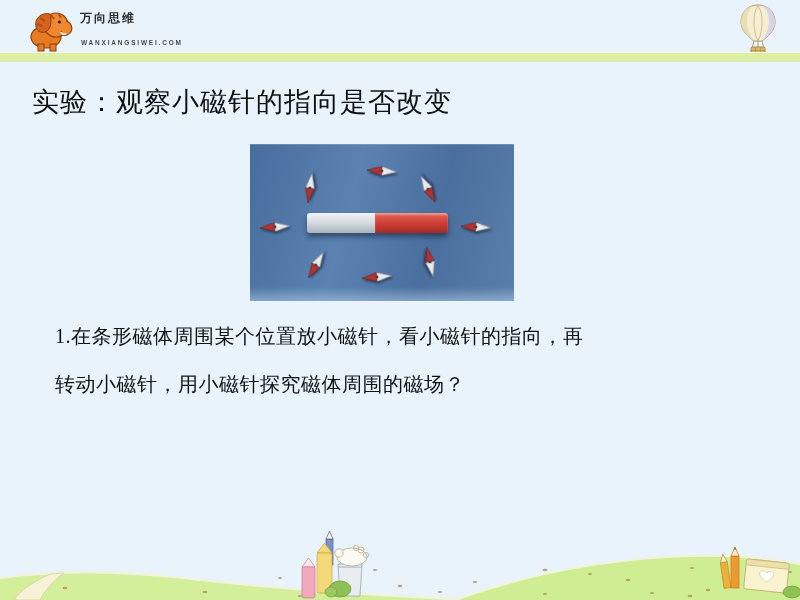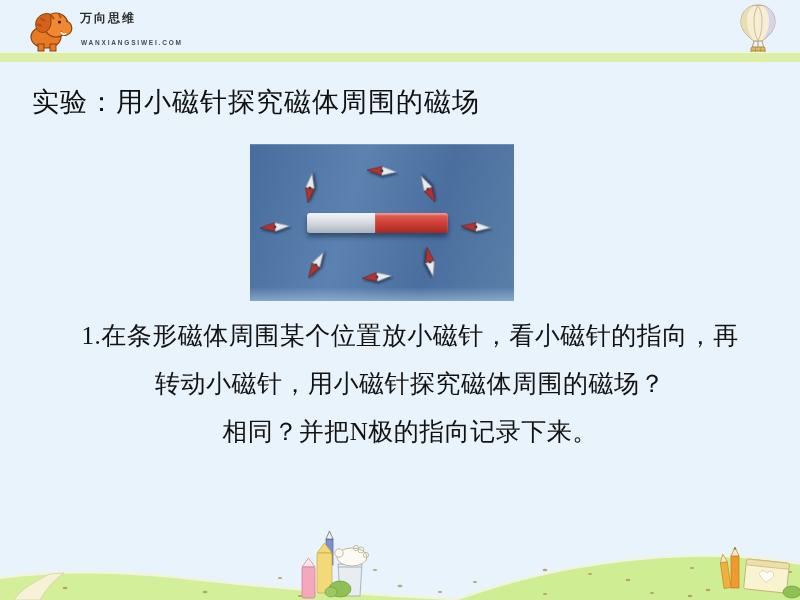--- a/index.html
+++ b/index.html
@@ -56,21 +56,21 @@
     box-shadow:inset 0 2px 2px rgba(255,255,255,.35);
   }
   .compass{
     position:absolute;width:30px;height:12px;margin-left:-15px;margin-top:-6px;
     filter:drop-shadow(1px 2px 1px rgba(8,18,40,.5));
   }
   .compass svg{display:block;}
   
   .body-text{
     position:absolute;left:55px;top:312px;width:710px;color:#121212;
-    font-size:25px;letter-spacing:.5px;text-align:center;
+    font-size:20px;letter-spacing:.5px;
   }
   .body-line{line-height:48px;margin:0;white-space:nowrap;}
   
   .landscape{position:absolute;left:0;bottom:0;}
 </style>
 </head>
 <body>
 
 <div class="slide">
 
@@ -95,21 +95,21 @@
     <path d="M19,2.5 C11,4 6,11 6,19 C6,27 13,33 19,38 C15,32 12,26 12,18 C12,10 15,5 19,2.5 Z" fill="#e9ddb4"></path>
     <path d="M27,2.5 C35,4 40,11 40,19 C40,27 33,33 27,38 C31,32 34,26 34,18 C34,10 31,5 27,2.5 Z" fill="#d9d3e9"></path>
     <path d="M23,2 C20,8 19,12 19,18 C19,26 20,32 23,38 M23,2 C26,8 27,12 27,18 C27,26 26,32 23,38" fill="none" stroke="#c4b088" stroke-width=".8"></path>
     <path d="M19,38 L17,45 M27,38 L29,45 M23,38 L23,45" stroke="#a08858" stroke-width=".8"></path>
     <rect x="16" y="44" width="14" height="7.5" rx="1.5" fill="#d9b968" stroke="#a8853c" stroke-width=".9"></rect>
     <path d="M16,47.5 h14 M20.5,44 v7.5 M25.5,44 v7.5" stroke="#b0903f" stroke-width=".7"></path>
   </svg>
 
   <div class="header-stripe"></div>
 
-  <h1 class="slide-title">实验：用小磁针探究磁体周围的磁场</h1>
+  <h1 class="slide-title">实验：观察小磁针的指向是否改变</h1>
 
   <div class="photo">
     <div class="magnet">
       <div class="magnet-white"></div>
       <div class="magnet-red"></div>
     </div>
 
     <div class="compass" style="left:132px;top:27px;transform:rotate(4deg)">
       <svg width="30" height="12" viewBox="0 0 30 12">
           <polygon points="0,6 15,1.5 15,10.5" fill="#b23330" stroke="#5c2220" stroke-width=".6"></polygon>
@@ -164,21 +164,20 @@
           <polygon points="0,6 15,1.5 15,10.5" fill="#b23330" stroke="#5c2220" stroke-width=".6"></polygon>
           <polygon points="15,1.5 30,6 15,10.5" fill="#e9eaee" stroke="#777d88" stroke-width=".6"></polygon>
           <circle cx="15" cy="6" r="1.4" fill="#3a3f4a"></circle>
         </svg>
     </div>
   </div>
 
   <div class="body-text">
     <p class="body-line">1.在条形磁体周围某个位置放小磁针，看小磁针的指向，再</p>
     <p class="body-line">转动小磁针，用小磁针探究磁体周围的磁场？</p>
-    <p class="body-line">相同？并把N极的指向记录下来。</p>
   </div>
 
   <svg class="landscape" width="800" height="92" viewBox="0 0 800 92">
 
     <path d="M0,70 Q90,58 200,72 Q330,86 475,92 L0,92 Z" fill="#d3ef9a"></path>
     <path d="M0,70 Q90,58 200,72 Q330,86 475,92" fill="none" stroke="#f1f4da" stroke-width="2.2"></path>
 
     <path d="M50,66 C36,73 22,80 14,92 L40,92 C46,81 54,72 64,65 Z" fill="#f7f2d6" stroke="#d9cfa2" stroke-width=".8"></path>
 
     <path d="M455,92 Q565,52 690,48 Q748,46 800,56 L800,92 Z" fill="#cfee93"></path>

